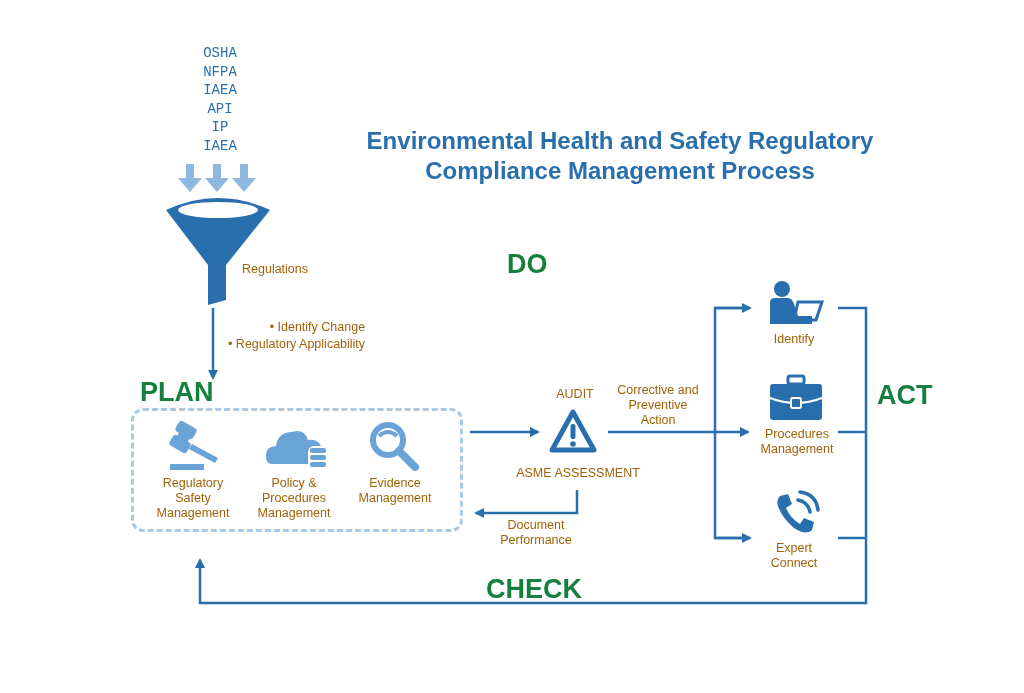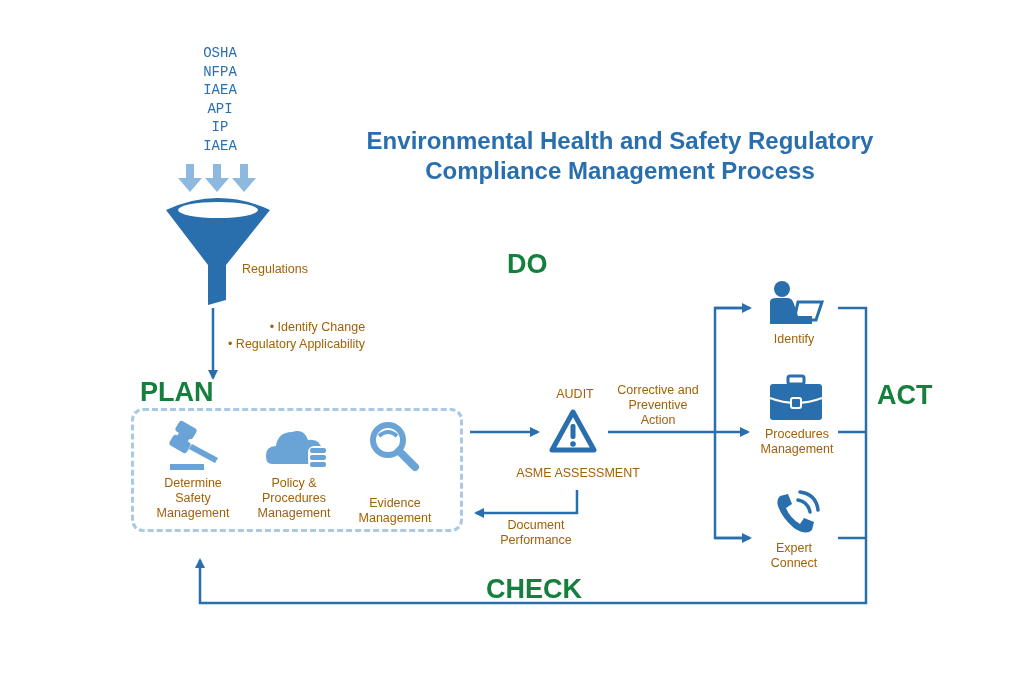--- a/index.html
+++ b/index.html
@@ -79,21 +79,21 @@
 <svg class="abs" style="left:168px;top:418px" width="56" height="54">
   <g fill="#6aa3d5">
     <rect x="8" y="6" width="20" height="12" rx="3" transform="rotate(30 18 12)"></rect>
     <rect x="2" y="20" width="20" height="12" rx="3" transform="rotate(30 12 26)"></rect>
     <rect x="10" y="12" width="12" height="12" transform="rotate(30 16 18)"></rect>
     <path d="M24,26 L50,40 L47,45 L21,31 Z"></path>
     <rect x="2" y="46" width="34" height="6"></rect>
   </g>
 </svg>
 <div class="abs small" style="left:143px;top:476px;width:100px">
-  <div>Determine</div>
+  <div>Regulatory</div>
   <div>Safety</div>
   <div>Management</div>
 </div>
 
 <svg class="abs" style="left:266px;top:424px" width="64" height="46">
   <path d="M6,40 Q0,40 0,32 Q0,22 10,22 Q12,8 26,8 Q38,4 42,16 Q54,14 56,26 L56,40 Z" fill="#6aa3d5"></path>
   <rect x="42" y="22" width="20" height="22" rx="6" fill="#ffffff"></rect>
   <rect x="44" y="24" width="16" height="5" rx="2" fill="#6aa3d5"></rect>
   <rect x="44" y="31" width="16" height="5" rx="2" fill="#6aa3d5"></rect>
   <rect x="44" y="38" width="16" height="5" rx="2" fill="#6aa3d5"></rect>
@@ -102,21 +102,21 @@
   <div>Policy &amp;</div>
   <div>Procedures</div>
   <div>Management</div>
 </div>
 
 <svg class="abs" style="left:368px;top:420px" width="56" height="52">
   <circle cx="20" cy="20" r="15" fill="none" stroke="#6aa3d5" stroke-width="6"></circle>
   <path d="M11,16 Q20,8 29,16" fill="none" stroke="#6aa3d5" stroke-width="4"></path>
   <line x1="31" y1="31" x2="47" y2="47" stroke="#6aa3d5" stroke-width="8" stroke-linecap="round"></line>
 </svg>
-<div class="abs small" style="left:345px;top:496px;width:100px">
+<div class="abs small" style="left:345px;top:476px;width:100px">
   <div>Evidence</div>
   <div>Management</div>
 </div>
 
 <div class="abs small" style="left:540px;top:387px;width:70px">AUDIT</div>
 <svg class="abs" style="left:548px;top:408px" width="50" height="46">
   <path d="M25,4 L46,42 L4,42 Z" fill="none" stroke="#2a6fad" stroke-width="5" stroke-linejoin="round"></path>
   <rect x="22.5" y="16" width="5" height="15" rx="2" fill="#2a6fad"></rect>
   <circle cx="25" cy="36" r="2.8" fill="#2a6fad"></circle>
 </svg>

